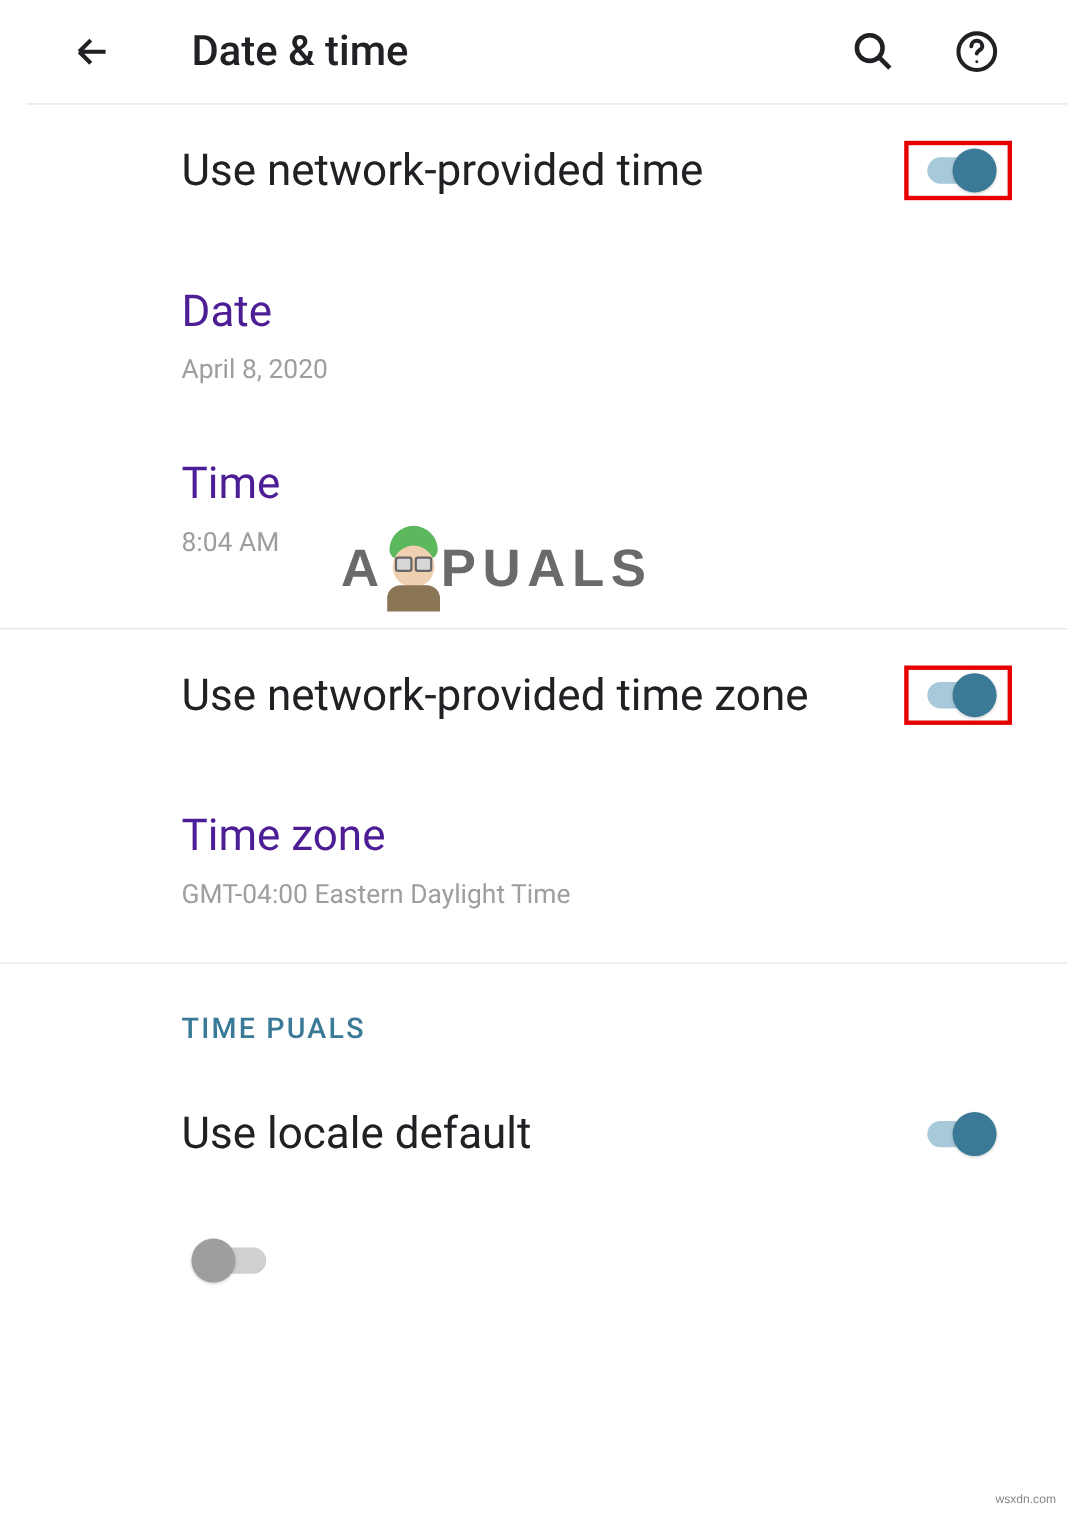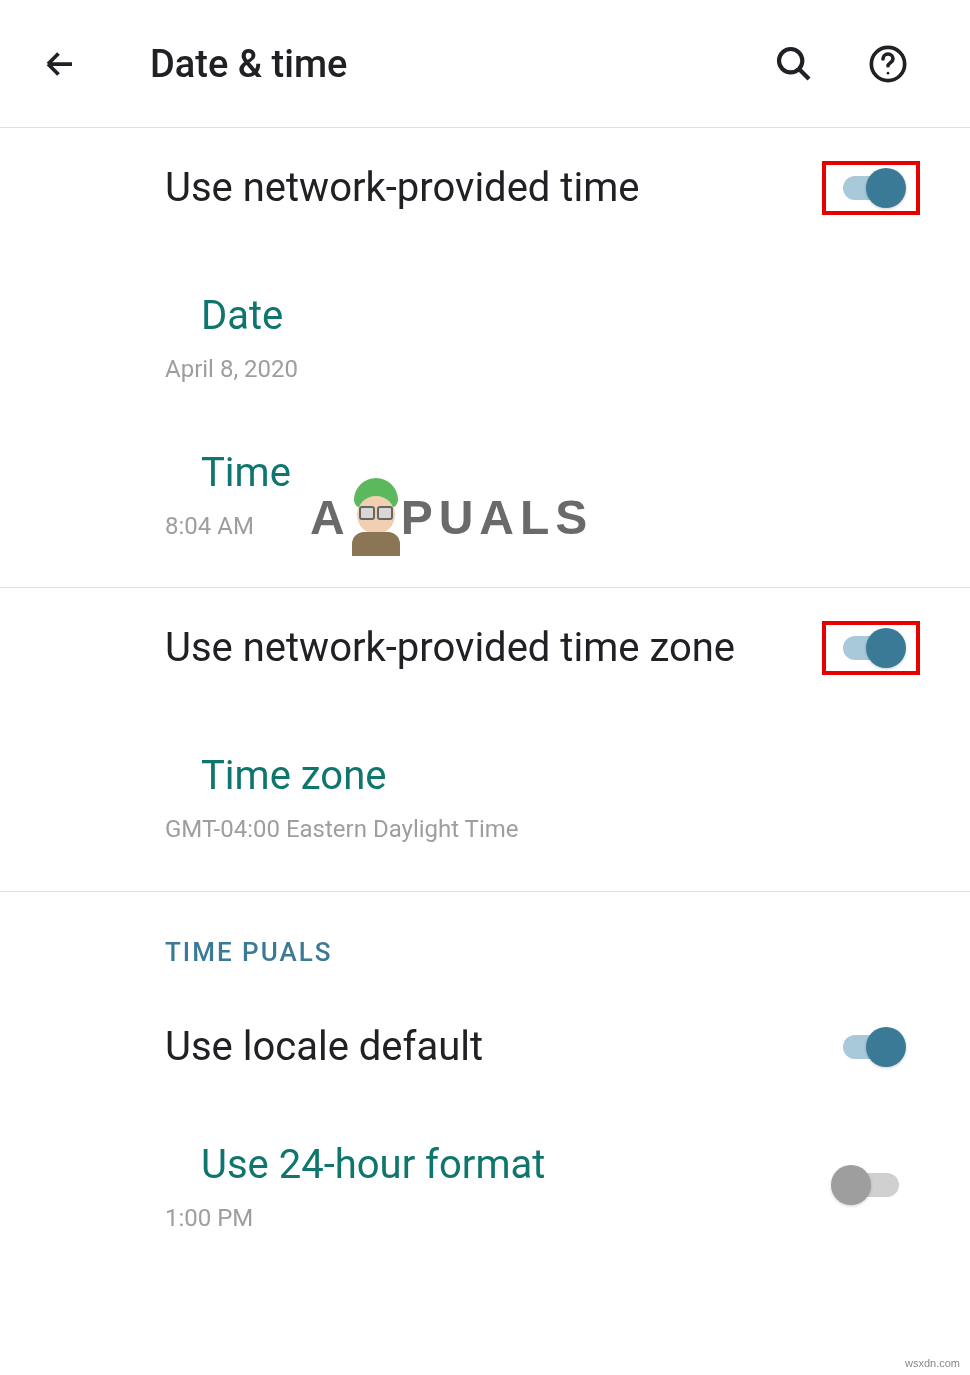--- a/index.html
+++ b/index.html
@@ -12,22 +12,23 @@
       background: #ffffff;
       width: 970px;
       height: 1375px;
       position: relative;
       color: #202124;
     }
     .header {
       display: flex;
       align-items: center;
       padding: 30px 40px 30px 40px;
-      height: 128px;
+      height: 95px;
       border-bottom: 1px solid #e0e0e0;
+      margin-left: 24px;
     }
     .back-icon {
       width: 40px;
       height: 40px;
       display: flex;
       align-items: center;
       justify-content: center;
       cursor: pointer;
       margin-right: 70px;
     }
@@ -76,22 +77,21 @@
       display: flex;
       flex-direction: column;
       justify-content: center;
     }
     .row-label {
       font-size: 40px;
       color: #202124;
       line-height: 1.4;
     }
     .row-label.disabled {
-      color: #0f766e;
-      margin-left: 36px;
+      color: #4c1d95;
     }
     .row-value {
       font-size: 24px;
       color: #9e9e9e;
       margin-top: 10px;
       line-height: 1.3;
     }
     .toggle {
       position: relative;
       width: 70px;
@@ -260,21 +260,21 @@
   </div>
 </div>
 
 <div class="settings-row row-date-time-section" style="padding-top:40px;">
   <div class="row-text">
     <div class="row-label disabled">Date</div>
     <div class="row-value">April 8, 2020</div>
   </div>
 </div>
 
-<div class="settings-row row-date-time-section section-divider" style="padding-bottom:45px;">
+<div class="settings-row row-date-time-section section-divider" style="padding-bottom:62px;">
   <div class="row-text">
     <div class="row-label disabled">Time</div>
     <div class="row-value">8:04 AM</div>
   </div>
 </div>
 
 <div class="watermark">
   <span>A</span>
   <div class="watermark-avatar">
     <div class="avatar-hair"></div>
@@ -312,24 +312,20 @@
   </div>
   <div style="padding: 8px 14px;">
     <div class="toggle on">
       <div class="toggle-track"></div>
       <div class="toggle-thumb"></div>
     </div>
   </div>
 </div>
 
 <div class="settings-row with-toggle" style="padding-top:30px; padding-bottom:40px;">
-  <div class="row-text">
-    <div class="row-label disabled">Use 24-hour format</div>
-    <div class="row-value">1:00 PM</div>
-  </div>
   <div style="padding: 8px 14px;">
     <div class="toggle off">
       <div class="toggle-track"></div>
       <div class="toggle-thumb"></div>
     </div>
   </div>
 </div>
 
 <div class="bottom-watermark">wsxdn.com</div>
 

